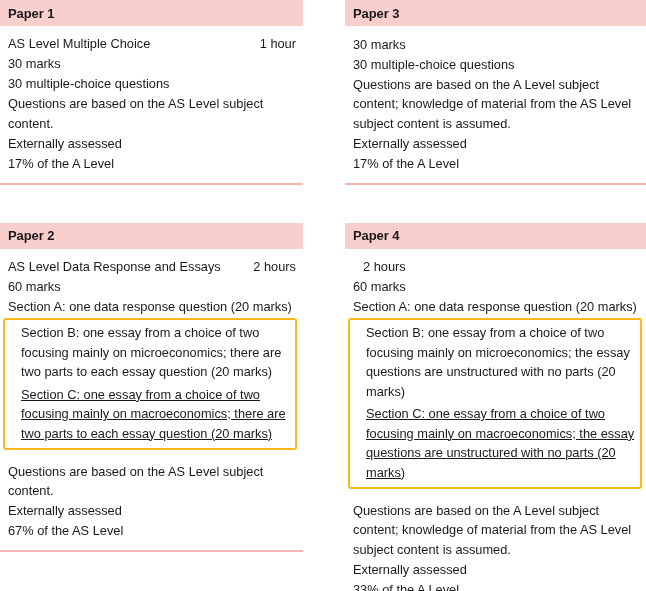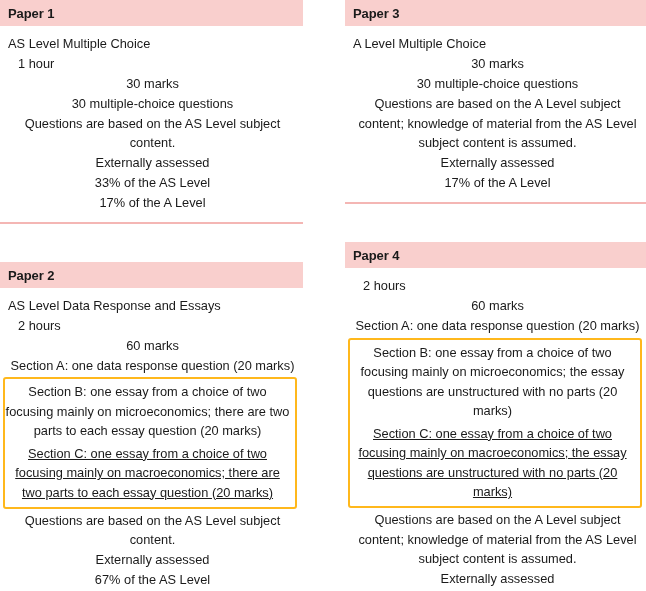--- a/index.html
+++ b/index.html
@@ -12,21 +12,20 @@
     height: 591px;
     font-family: "Liberation Sans", sans-serif;
     color: #1a1a1a;
     overflow: hidden;
   }
   .sheet {
     position: relative;
     width: 646px;
     height: 591px;
     box-sizing: border-box;
-    text-align: center;
   }
   .grid {
     display: flex;
     flex-direction: row;
     gap: 42px;
     padding: 0;
   }
   .col {
     width: 303px;
     flex: 0 0 303px;
@@ -60,31 +59,30 @@
     line-height: 19.5px;
     color: #1a1a1a;
     margin: 0 0 0.5px 0;
     padding-right: 6px;
   }
   .line.with-duration {
     display: flex;
     justify-content: space-between;
     align-items: baseline;
     padding-right: 7px;
-    flex-direction: column;
   }
   .duration {
     white-space: nowrap;
     padding-left: 10px;
   }
   .highlight-box {
     border: 2px solid #ffb81c;
     border-radius: 3px;
-    padding: 3px 5px 4px 0;
-    margin: 2px 6px 2px -5px;
+    padding: 3px 5px 4px 16px;
+    margin: 2px 6px 12px -5px;
     box-sizing: border-box;
   }
   .highlight-box .line {
     padding-right: 0;
   }
   .highlight-box .line + .line {
     margin-top: 3px;
     text-decoration: underline;
   }
   .panel-divider {
@@ -112,21 +110,20 @@
         </div>
         <div class="panel-body">
           <div class="line with-duration">
             <span>AS Level Multiple Choice</span>
             <span class="duration">1 hour</span>
           </div>
           <div class="line">30 marks</div>
           <div class="line">30 multiple-choice questions</div>
           <div class="line">Questions are based on the AS Level subject content.</div>
           <div class="line">Externally assessed</div>
-          <div class="line">33% of the AS Level</div>
           <div class="line">17% of the A Level</div>
         </div>
         <div class="panel-divider"></div>
       </div>
 
       <div class="panel-gap"></div>
 
       <div class="panel">
         <div class="panel-header">
           <span class="panel-header-title">Paper 2</span>
@@ -154,21 +151,20 @@
     </div>
 
     <div class="col">
 
       <div class="panel">
         <div class="panel-header">
           <span class="panel-header-title">Paper 3</span>
         </div>
         <div class="panel-body">
           <div class="line with-duration">
-            <span>A Level Multiple Choice</span>
           </div>
           <div class="line">30 marks</div>
           <div class="line">30 multiple-choice questions</div>
           <div class="line">Questions are based on the A Level subject content; knowledge of material from the AS Level subject content is assumed.</div>
           <div class="line">Externally assessed</div>
           <div class="line">17% of the A Level</div>
         </div>
         <div class="panel-divider"></div>
       </div>
 

